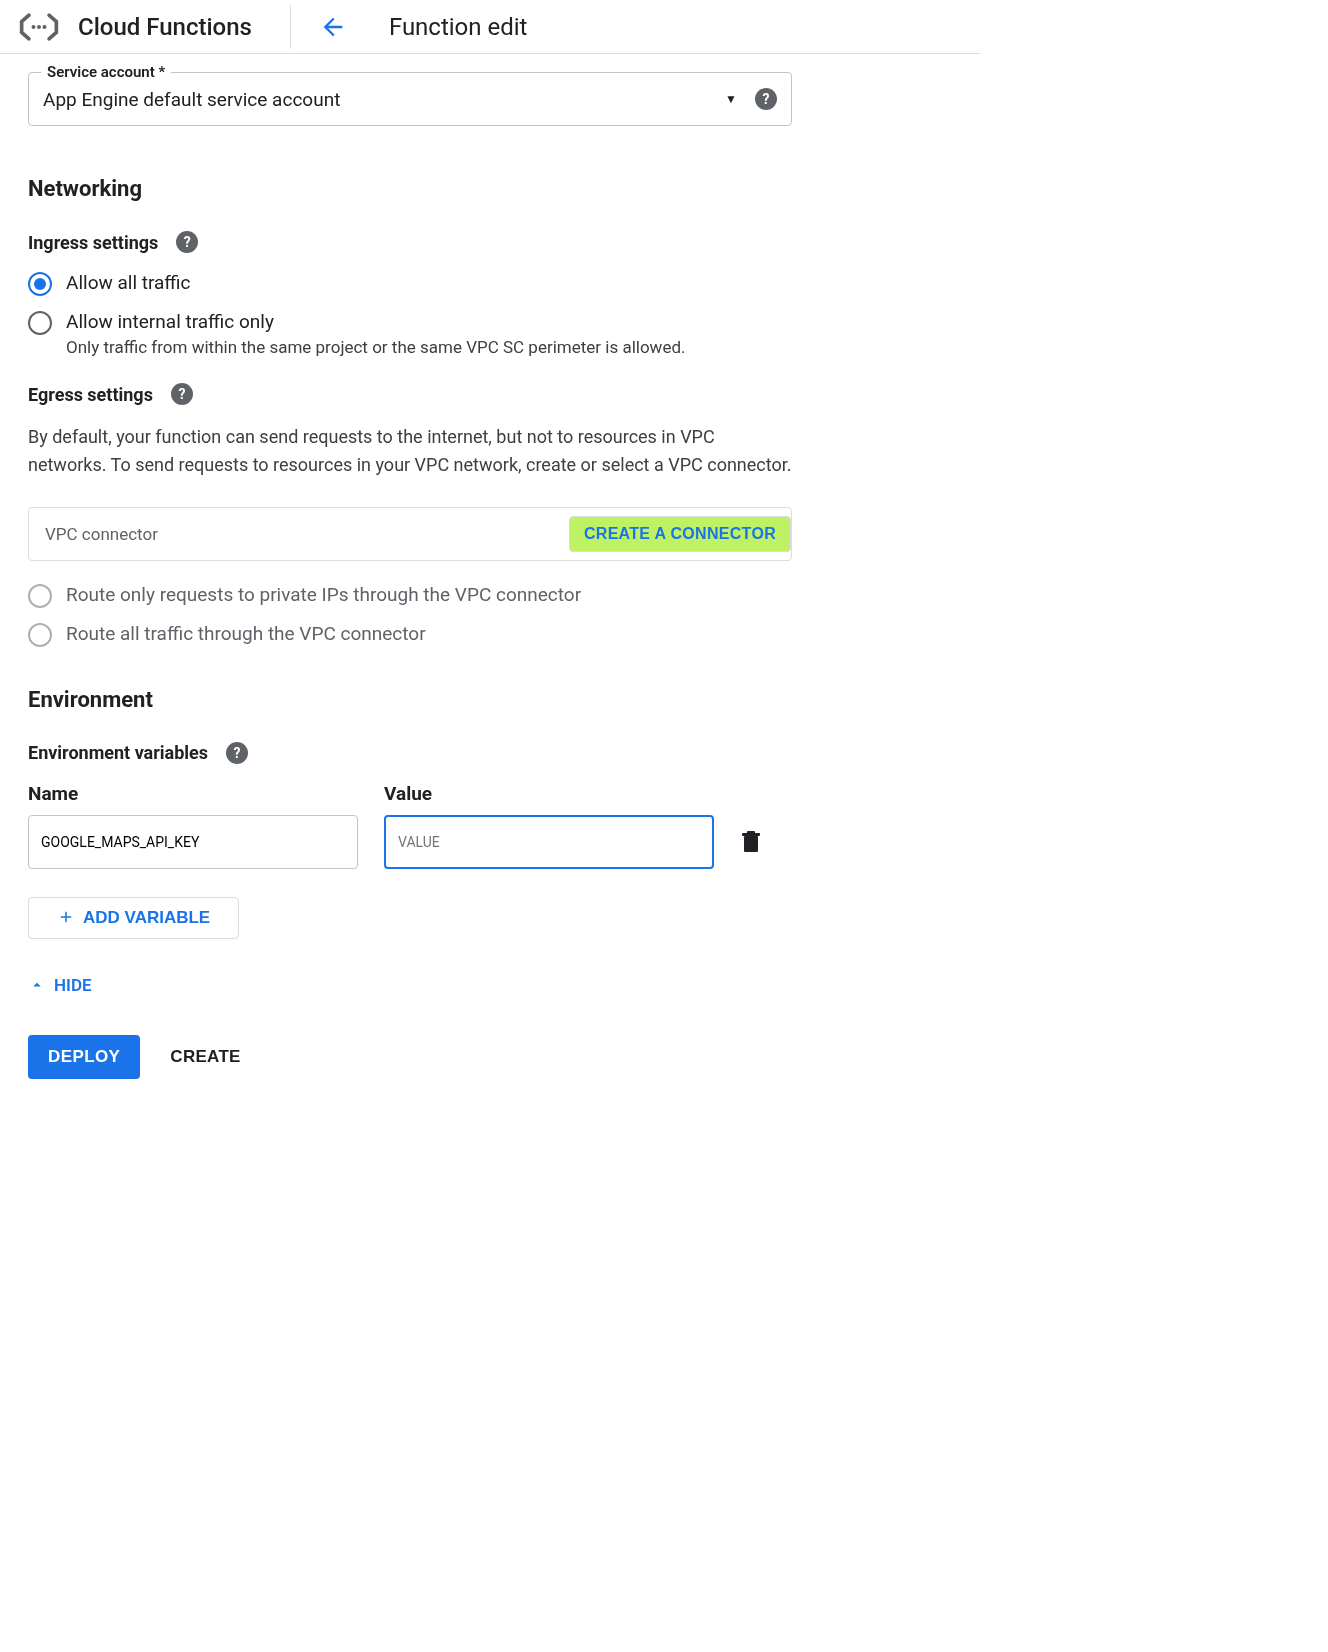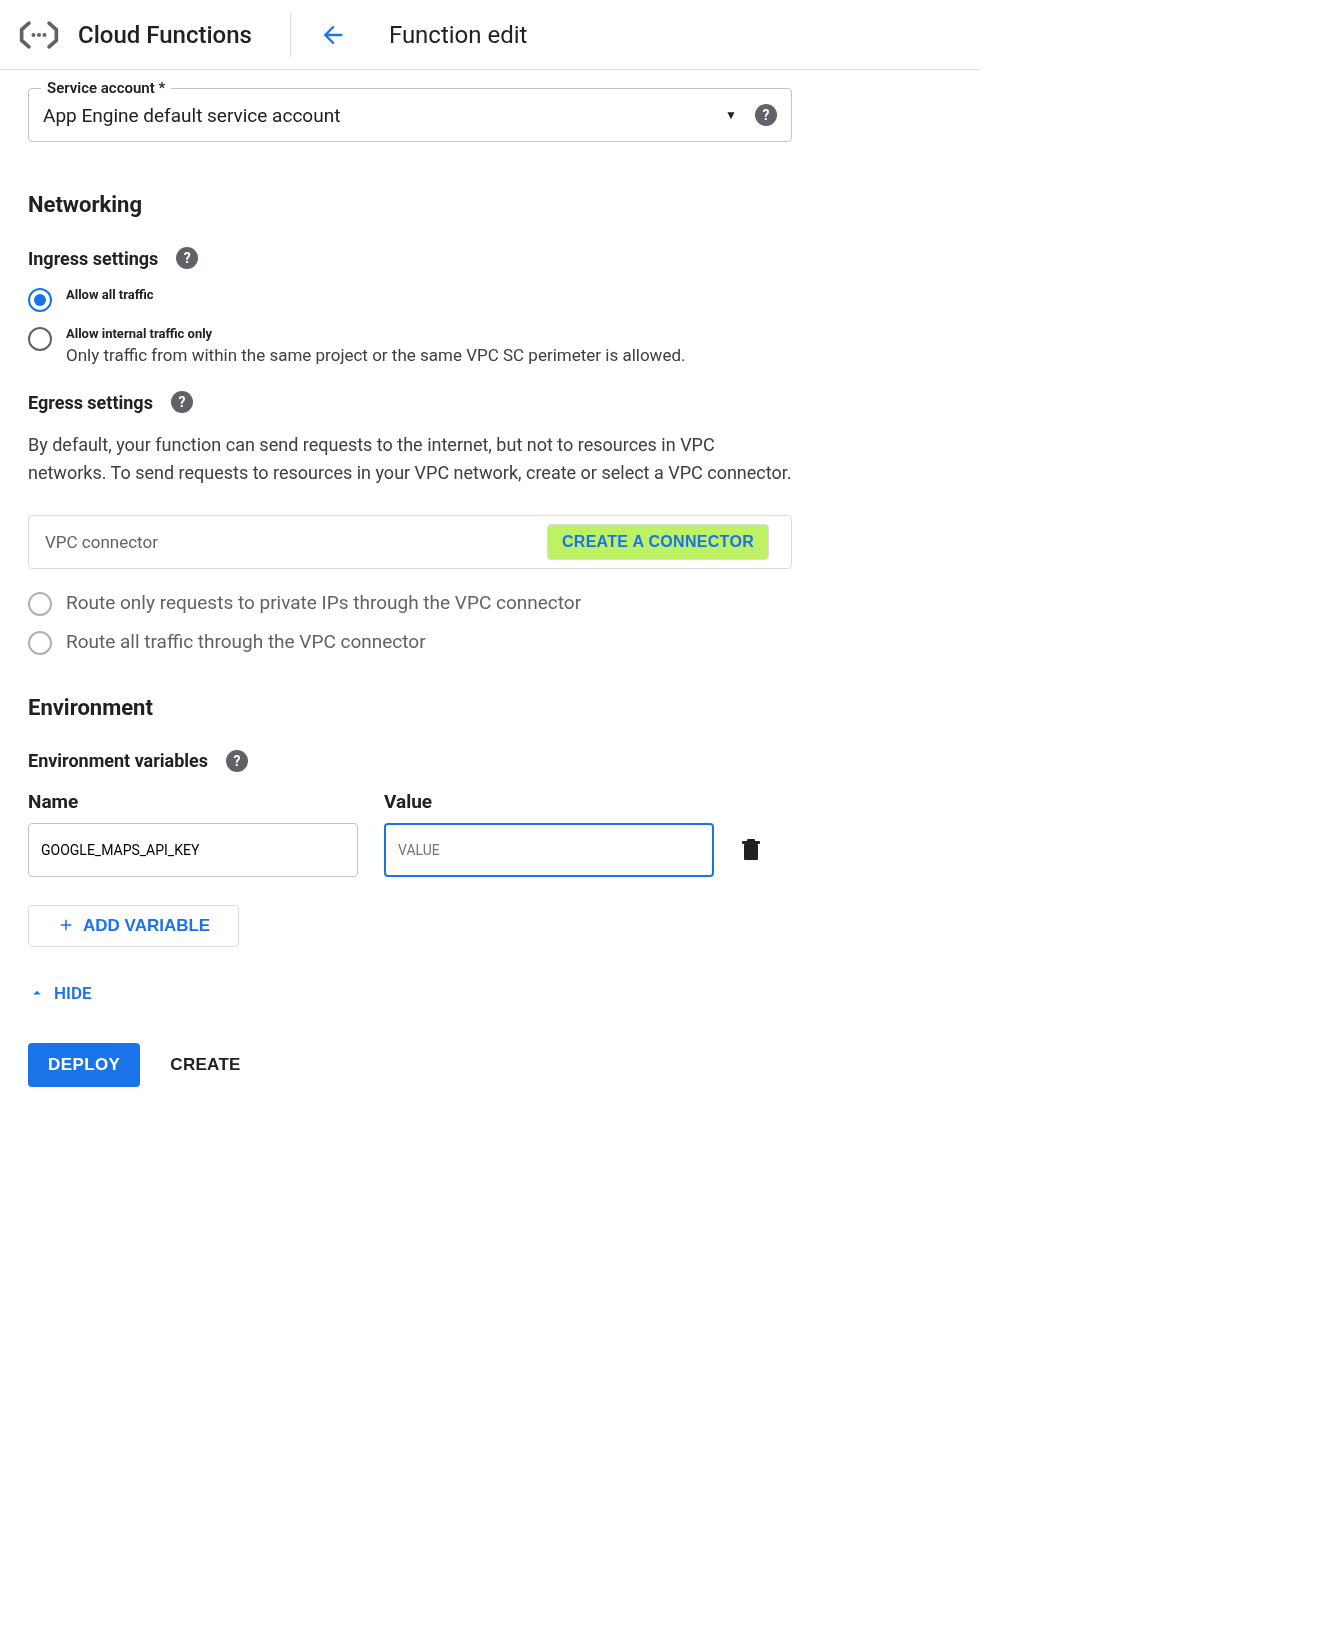--- a/index.html
+++ b/index.html
@@ -5,21 +5,21 @@
   * { box-sizing: border-box; margin: 0; padding: 0; }
   body {
     font-family: "Google Sans", Roboto, "Helvetica Neue", Arial, sans-serif;
     color: #202124;
     background: #fff;
     width: 980px;
   }
   .topbar {
     display: flex;
     align-items: center;
-    height: 70px;
+    height: 54px;
     border-bottom: 1px solid #dadce0;
     padding-left: 18px;
     gap: 18px;
   }
   .logo {
     width: 42px; height: 42px;
     display:flex; align-items:center; justify-content:center;
   }
   .topbar-title {
     font-size: 24px;
@@ -83,31 +83,31 @@
   .radio.selected {
     border-color:#1a73e8;
   }
   .radio.selected::after{
     content:""; position:absolute; inset:4px;
     background:#1a73e8; border-radius:50%;
   }
   .radio.disabled {
     border-color:#b0b0b0;
   }
-  .radio-label { font-size:13px;font-weight:bold; }
+  .radio-label { font-size:19px; }
   .radio-sub { font-size:17px; color:#3c4043; margin-top:4px;}
   .disabled-text { color:#5f6368; font-size:19px;}
   .paragraph {
     font-size:18px; color:#3c4043; line-height:1.55;
     margin-bottom: 28px;
   }
   .vpc-box {
     border:1px solid #dadce0; border-radius:4px;
     height:54px; display:flex; align-items:center;
-    padding: 0 22px 0 16px;
+    padding: 0 0 0 16px;
     gap:10px; margin-bottom: 22px;
   }
   .vpc-box .ph { color:#5f6368; font-size:17px; flex:1;}
   .btn-outlined {
     border:1px solid #dadce0; background:#bef264;
     color:#1a73e8; font-weight:600; font-size:16px;
     padding: 8px 14px; border-radius:4px;
     letter-spacing:0.3px;
   }
   

